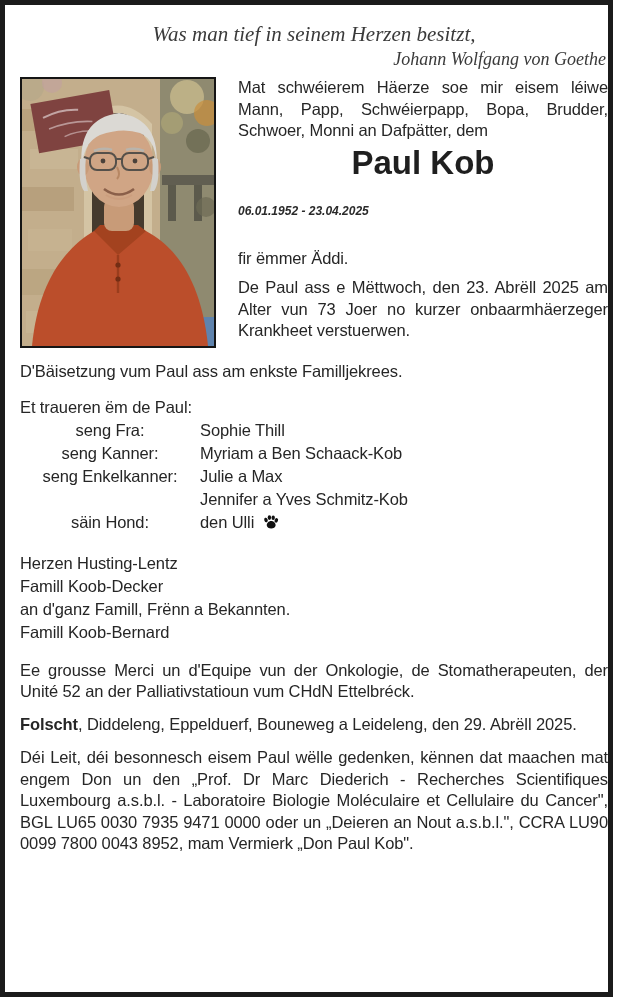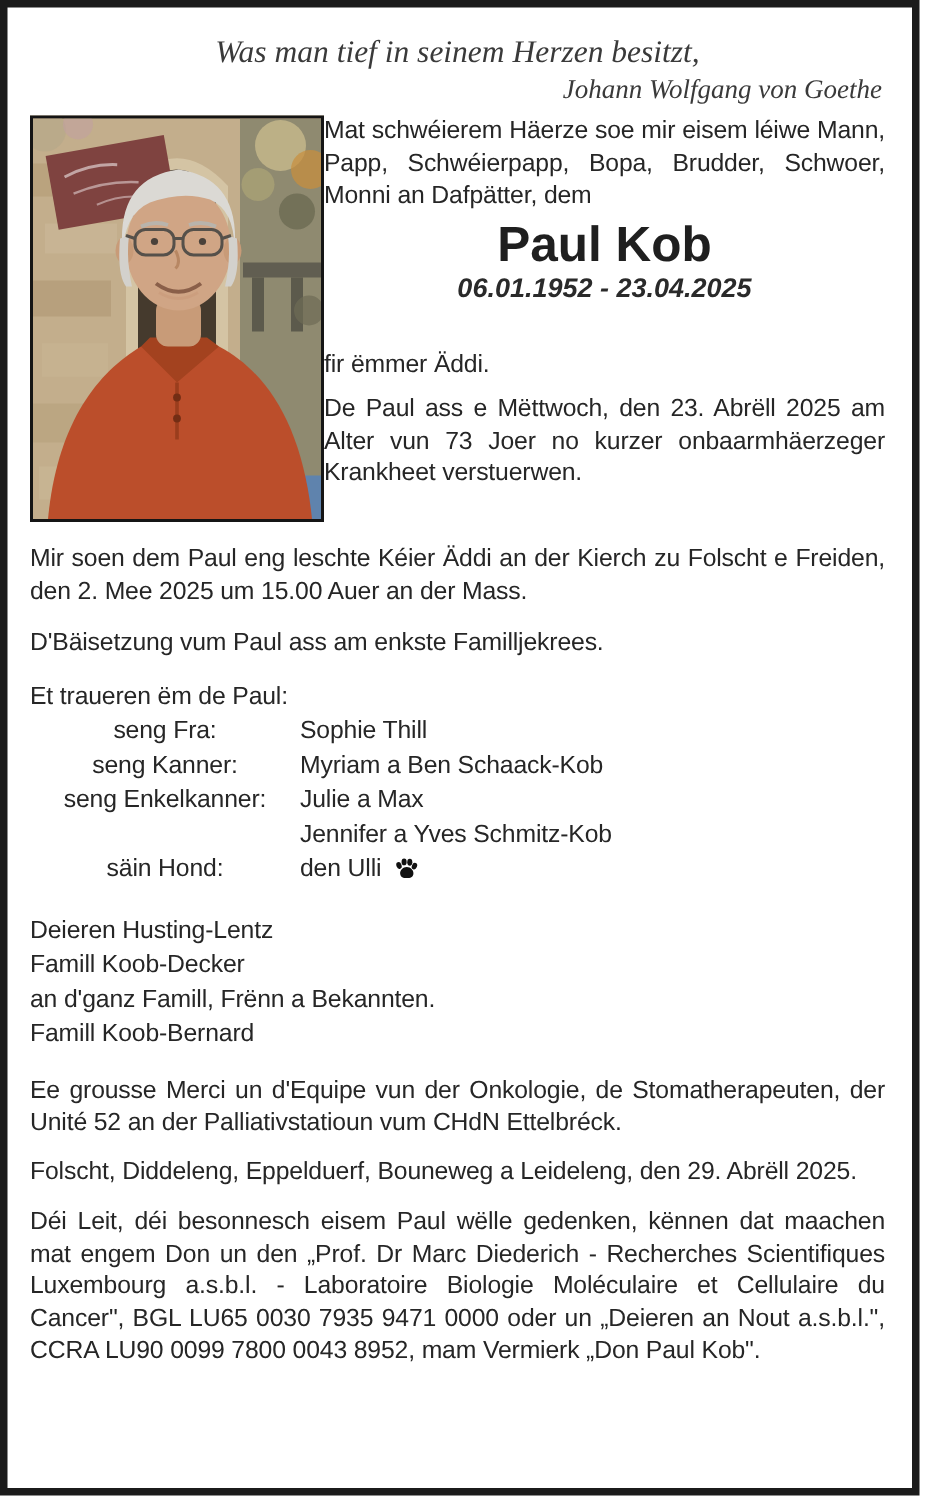--- a/index.html
+++ b/index.html
@@ -3,59 +3,59 @@
 <meta charset="utf-8">
 <style>
   html,body{margin:0;padding:0;}
   body{
     width:620px;height:1000px;position:relative;background:#ffffff;
     font-family:"Liberation Sans", sans-serif;color:#262626;overflow:hidden;
   }
   .frame{
     position:absolute;left:0;top:0;width:613px;height:997px;
     border:5px solid #1b1b1b;box-sizing:border-box;background:#fff;
-    padding:10px 18px 0 15px;overflow:hidden;
+    padding:10px 0 0 15px;overflow:hidden;
   }
   
   .quote-block{margin-top:6px;}
   .quote-line{
     font-family:"Liberation Serif", serif;font-style:italic;
     font-size:21px;line-height:26px;text-align:center;color:#3a3a3a;
   }
   .quote-attr{
     font-family:"Liberation Serif", serif;font-style:italic;
     font-size:18px;line-height:22px;text-align:right;color:#3a3a3a;
     padding-right:2px;margin-top:1px;
   }
   
-  .main-row{display:flex;margin-top:7px;}
+  .main-row{display:flex;gap:22px;margin-top:7px;}
   .photo-frame{
     flex:none;width:192px;height:267px;border:2px solid #151515;
     background:#c3ae8c;overflow:hidden;
   }
   .right-col{flex:1;min-width:0;}
   .para{font-size:16.5px;line-height:21.5px;letter-spacing:-0.1px;}
   .just{text-align:justify;}
   .deceased-name{
     font-size:33px;font-weight:bold;color:#1f1f1f;
     text-align:center;line-height:36px;margin-top:3px;
   }
   .deceased-dates{
-    font-style:italic;font-weight:600;font-size:18px;
-    text-align:center;margin-top:1px;color:#2a2a2a;
+    font-style:italic;font-weight:600;font-size:12px;
+    margin-top:23px;color:#2a2a2a;
   }
   .farewell{margin-top:30px;}
   .death-para{margin-top:8px;}
   
   .section{margin-top:13px;}
   .mourn-row{display:flex;line-height:23px;font-size:16.5px;letter-spacing:-0.1px;text-align:center;}
   .mourn-label{flex:none;width:180px;}
   .mourn-value{flex:1;display:flex;align-items:center;gap:9px;}
   .families{line-height:23px;font-size:16.5px;margin-top:18px;letter-spacing:-0.1px;}
-  .bold{font-weight:normal;}
+  .bold{font-weight:bold;}
   .paw{display:inline-block;vertical-align:middle;}
 </style>
 </head>
 <body>
 
 <div class="frame">
 
   <div class="quote-block">
     <div class="quote-line">Was man tief in seinem Herzen besitzt,</div>
     <div class="quote-attr">Johann Wolfgang von Goethe</div>
@@ -138,21 +138,20 @@
 
     <div class="right-col">
       <div class="para just">Mat schwéierem Häerze soe mir eisem léiwe Mann, Papp, Schwéierpapp, Bopa, Brudder, Schwoer, Monni an Dafpätter, dem</div>
       <div class="deceased-name">Paul Kob</div>
       <div class="deceased-dates">06.01.1952 - 23.04.2025</div>
       <div class="para farewell">fir ëmmer Äddi.</div>
       <div class="para just death-para">De Paul ass e Mëttwoch, den 23. Abrëll 2025 am Alter vun 73 Joer no kurzer onbaarmhäerzeger Krankheet verstuerwen.</div>
     </div>
   </div>
 
-  <div class="section para just" style="margin-top:14px;">Mir soen dem Paul eng leschte Kéier Äddi an der Kierch zu Folscht e Freiden, den 2. Mee 2025 um 15.00 Auer an der Mass.</div>
   <div class="section para">D'Bäisetzung vum Paul ass am enkste Familljekrees.</div>
 
   <div class="section" style="">
     <div class="para" style="line-height:23px;">Et traueren ëm de Paul:</div>
     <div class="mourn-row">
       <span class="mourn-label">seng Fra:</span>
       <span class="mourn-value">Sophie Thill</span>
     </div>
     <div class="mourn-row">
       <span class="mourn-label">seng Kanner:</span>
@@ -175,21 +174,21 @@
           <ellipse cx="6.4" cy="2.6" rx="1.7" ry="2.3" fill="#111"></ellipse>
           <ellipse cx="10.2" cy="2.8" rx="1.7" ry="2.3" fill="#111"></ellipse>
           <ellipse cx="13.3" cy="5.4" rx="1.7" ry="2.3" fill="#111" transform="rotate(22 13.3 5.4)"></ellipse>
           <path d="M8.2 6 C10.8 6 13 8.4 12.6 10.6 C12.3 12.6 10.6 13.4 8.2 13.4 C5.8 13.4 4.1 12.6 3.8 10.6 C3.4 8.4 5.6 6 8.2 6 Z" fill="#111"></path>
         </svg>
       </span>
     </div>
   </div>
 
   <div class="families">
-    <div>Deieren Husting-Lentz</div>
+    <div>Herzen Husting-Lentz</div>
     <div>Famill Koob-Decker</div>
     <div>an d'ganz Famill, Frënn a Bekannten.</div>
     <div>Famill Koob-Bernard</div>
   </div>
 
   <div class="section para just" style="margin-top:16px;">Ee grousse Merci un d'Equipe vun der Onkologie, de Stomatherapeuten, der Unité 52 an der Palliativstatioun vum CHdN Ettelbréck.</div>
 
   <div class="section para just" style="margin-top:11px;"><span class="bold">Folscht</span><span>, Diddeleng, Eppelduerf, Bouneweg a Leideleng, den 29. Abrëll 2025.</span></div>
 
   <div class="section para just" style="margin-top:12px;">Déi Leit, déi besonnesch eisem Paul wëlle gedenken, kënnen dat maachen mat engem Don un den „Prof. Dr Marc Diederich - Recherches Scientifiques Luxembourg a.s.b.l. - Laboratoire Biologie Moléculaire et Cellulaire du Cancer", BGL LU65 0030 7935 9471 0000 oder un „Deieren an Nout a.s.b.l.", CCRA LU90 0099 7800 0043 8952, mam Vermierk „Don Paul Kob".</div>

